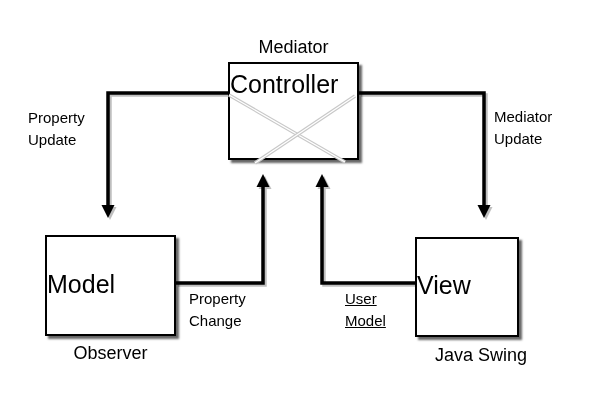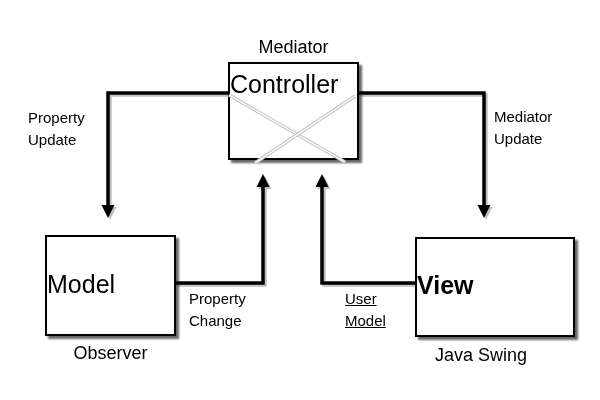--- a/index.html
+++ b/index.html
@@ -67,21 +67,21 @@
     <line class="cross-gray" x1="1" y1="33" x2="117" y2="100"></line>
     <line class="cross-white" x1="1" y1="33" x2="117" y2="100"></line>
     <line class="cross-gray" x1="127" y1="34" x2="27" y2="101"></line>
     <line class="cross-white" x1="127" y1="34" x2="27" y2="101"></line>
   </svg>
 
   <div id="model-box" class="node-box" style="left:45px;top:235px;width:131px;height:101px;">
     <div class="node-label center-label">Model</div>
   </div>
 
-  <div id="view-box" class="node-box" style="left:415px;top:237px;width:160px;height:100px;font-weight:bold;">
+  <div id="view-box" class="node-box" style="left:415px;top:237px;width:104px;height:100px;">
     <div class="node-label center-label">View</div>
   </div>
 
   <div class="annotation" style="left:228px;top:37px;width:131px;">Mediator</div>
   <div class="annotation" style="left:45px;top:343px;width:131px;">Observer</div>
   <div class="annotation" style="left:415px;top:345px;width:132px;">Java Swing</div>
 
   <div class="edge-label" style="left:28px;top:107px;">
     <div>Property</div>
     <div>Update</div>

